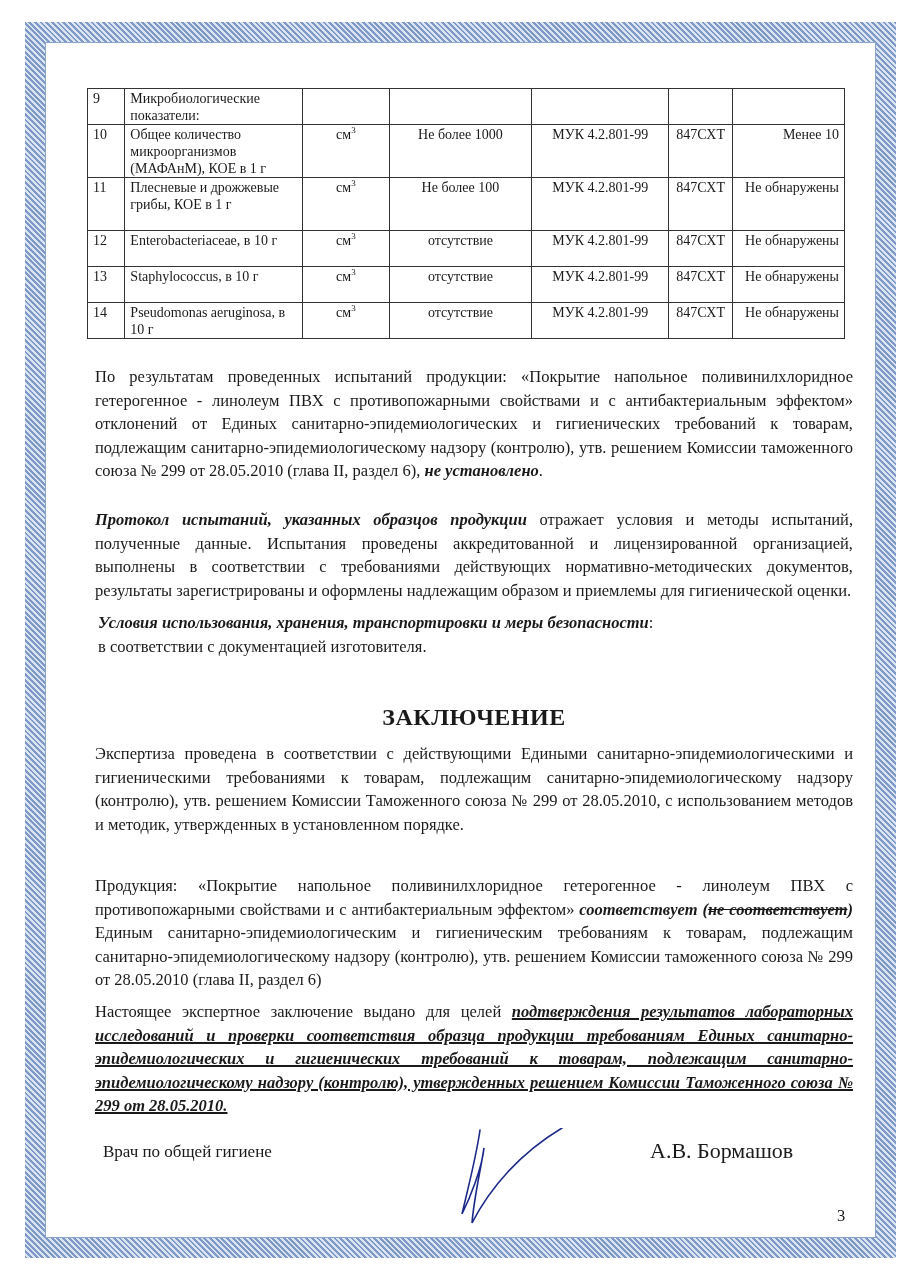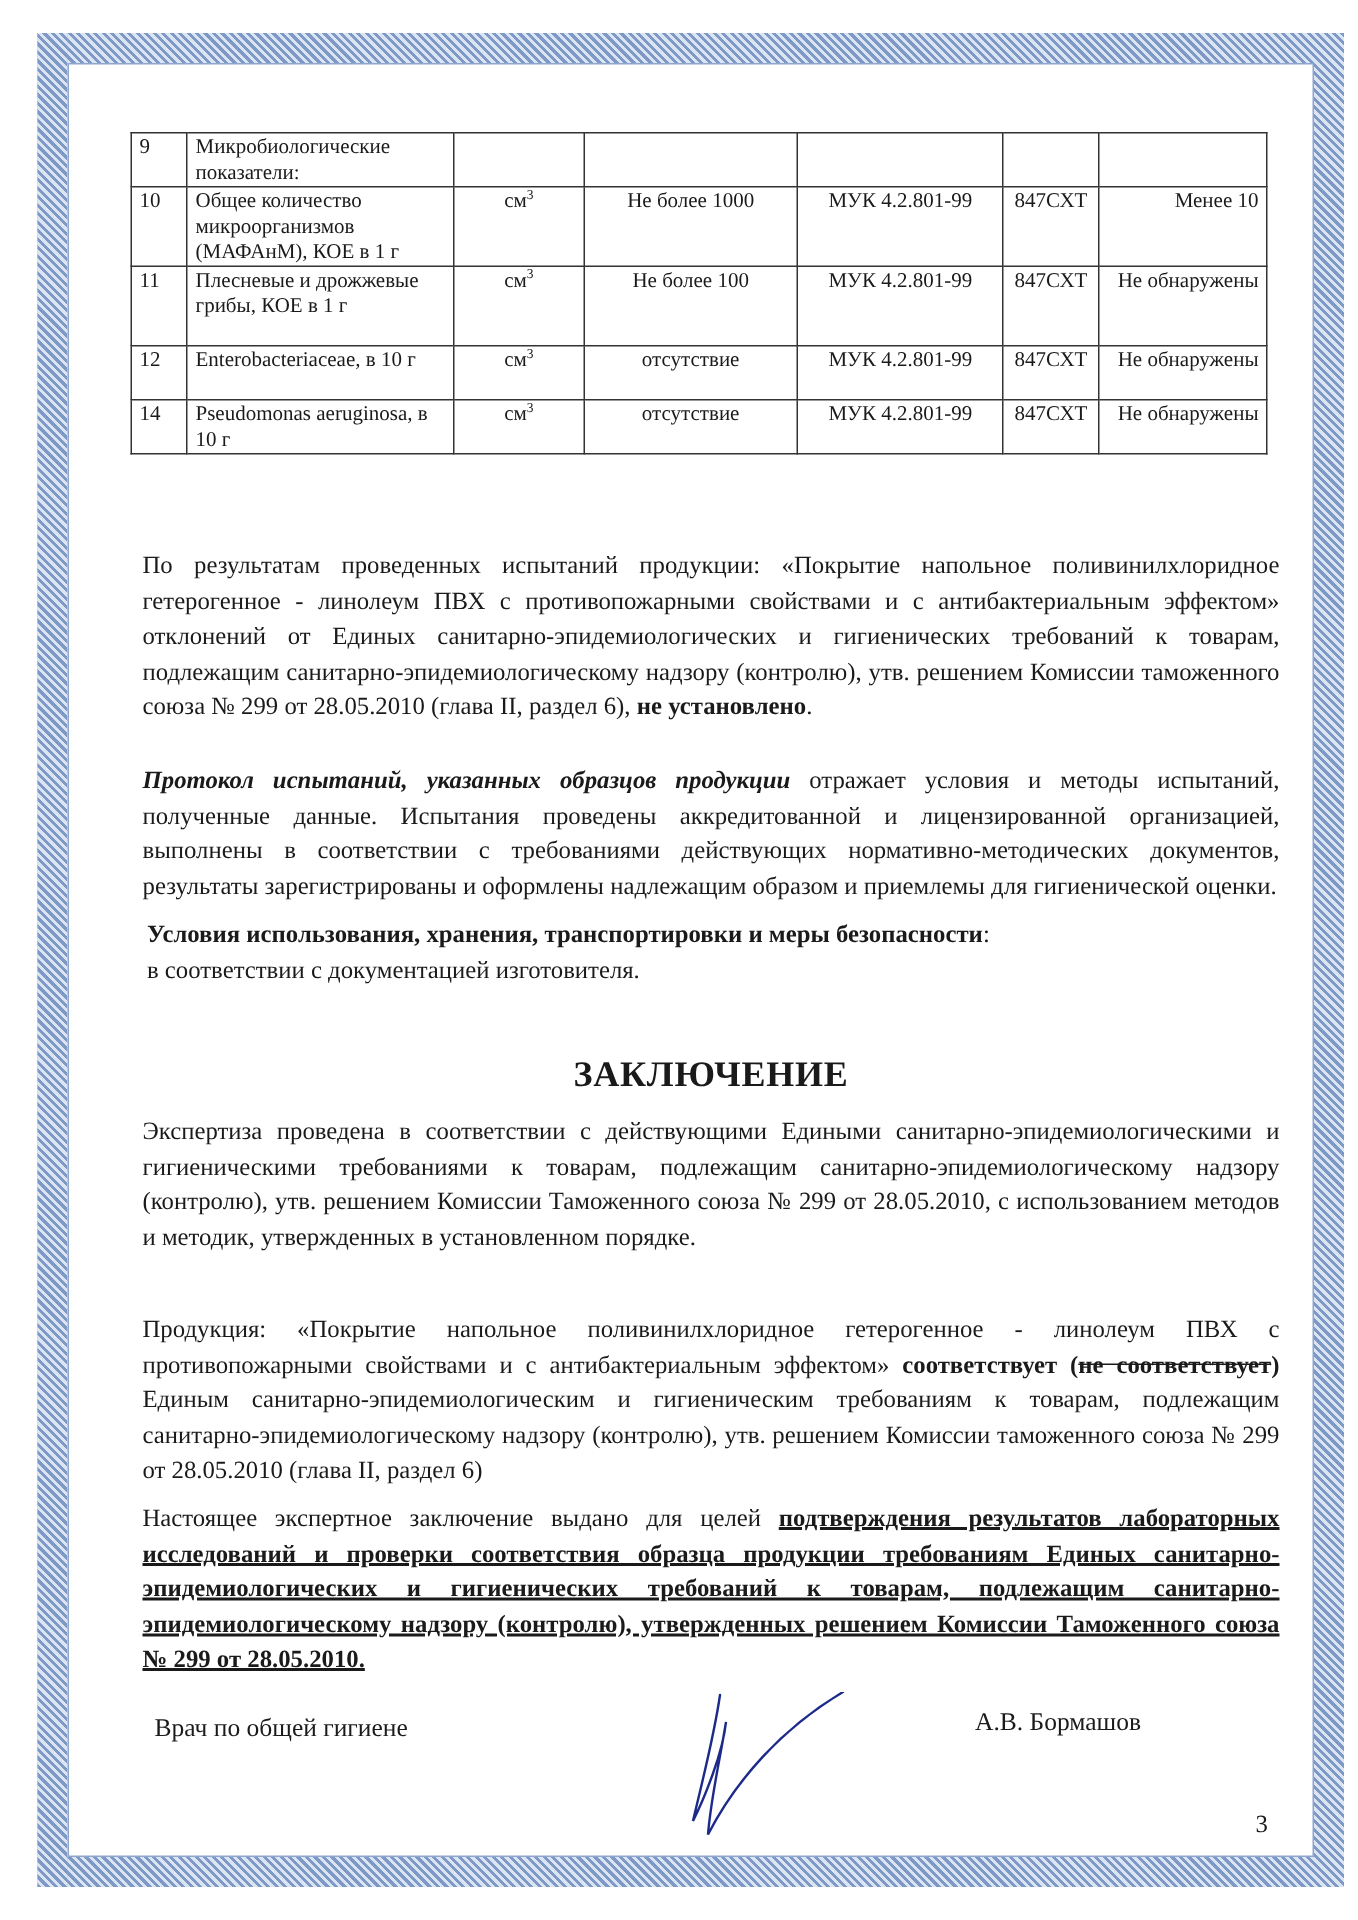--- a/index.html
+++ b/index.html
@@ -26,29 +26,29 @@
   td.c-name { width: 165px; text-align: left; }
   td.c-unit { width: 75px; text-align: center; }
   td.c-norm { width: 130px; text-align: center; }
   td.c-method { width: 125px; text-align: center; }
   td.c-code { width: 52px; text-align: center; }
   td.c-result { width: 100px; text-align: right; }
   sup { font-size: 9px; line-height: 0; }
 
   .para { position: absolute; left: 0; width: 758px; font-size: 16.5px; line-height: 23.5px;
           text-align: justify; text-align-last: left; }
-  .bold { font-weight: bold; }
+  .bold { font-weight: bold; font-style: italic; }
   .bi { font-weight: bold; font-style: italic; }
   .u { text-decoration: underline; text-decoration-thickness: 1.5px; }
   .strike { text-decoration: line-through; }
   .title { position: absolute; left: 0; width: 758px; text-align: center;
            font-size: 24px; font-weight: bold; letter-spacing: 0.5px; }
 
   .sig-role { position: absolute; font-size: 17px; }
-  .sig-name { position: absolute; font-size: 17px; }
+  .sig-name { position: absolute; font-size: 22px; }
   .page-num { position: absolute; font-size: 16.5px; }
   .signature { position: absolute; }
 </style>
 </head>
 <body>
 
 <div class="frame"></div>
 <div class="frame-pattern"></div>
 <div class="frame-inner"></div>
 
@@ -86,20 +86,29 @@
         <tr style="height: 36px;">
           <td class="c-no"><span>12</span></td>
           <td class="c-name"><span>Enterobacteriaceae, в 10 г</span></td>
           <td class="c-unit"><span>см</span><sup>3</sup></td>
           <td class="c-norm"><span>отсутствие</span></td>
           <td class="c-method"><span>МУК 4.2.801-99</span></td>
           <td class="c-code"><span>847СХТ</span></td>
           <td class="c-result"><span>Не обнаружены</span></td>
         </tr>
         <tr style="height: 36px;">
+          <td class="c-no"><span>13</span></td>
+          <td class="c-name"><span>Staphylococcus, в 10 г</span></td>
+          <td class="c-unit"><span>см</span><sup>3</sup></td>
+          <td class="c-norm"><span>отсутствие</span></td>
+          <td class="c-method"><span>МУК 4.2.801-99</span></td>
+          <td class="c-code"><span>847СХТ</span></td>
+          <td class="c-result"><span>Не обнаружены</span></td>
+        </tr>
+        <tr style="height: 36px;">
           <td class="c-no"><span>14</span></td>
           <td class="c-name"><span>Pseudomonas aeruginosa, в   10 г</span></td>
           <td class="c-unit"><span>см</span><sup>3</sup></td>
           <td class="c-norm"><span>отсутствие</span></td>
           <td class="c-method"><span>МУК 4.2.801-99</span></td>
           <td class="c-code"><span>847СХТ</span></td>
           <td class="c-result"><span>Не обнаружены</span></td>
         </tr>
       </tbody>
   </table>

